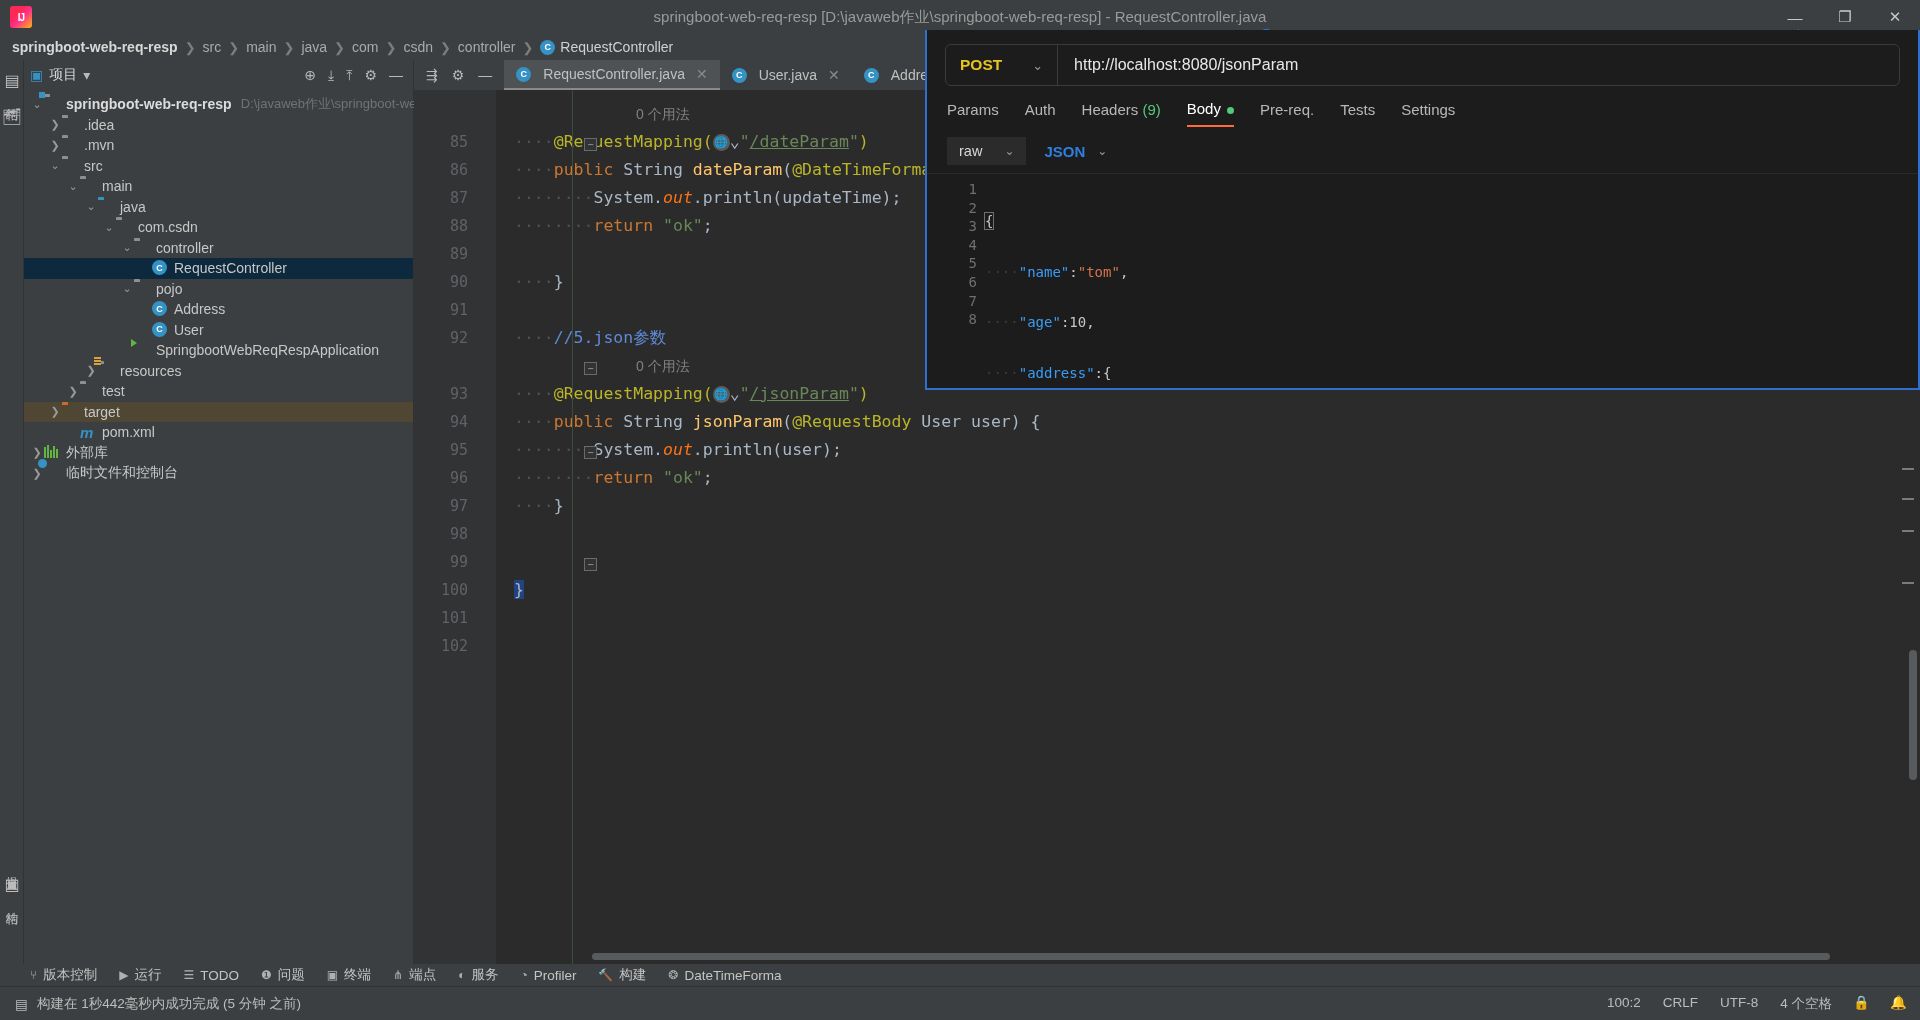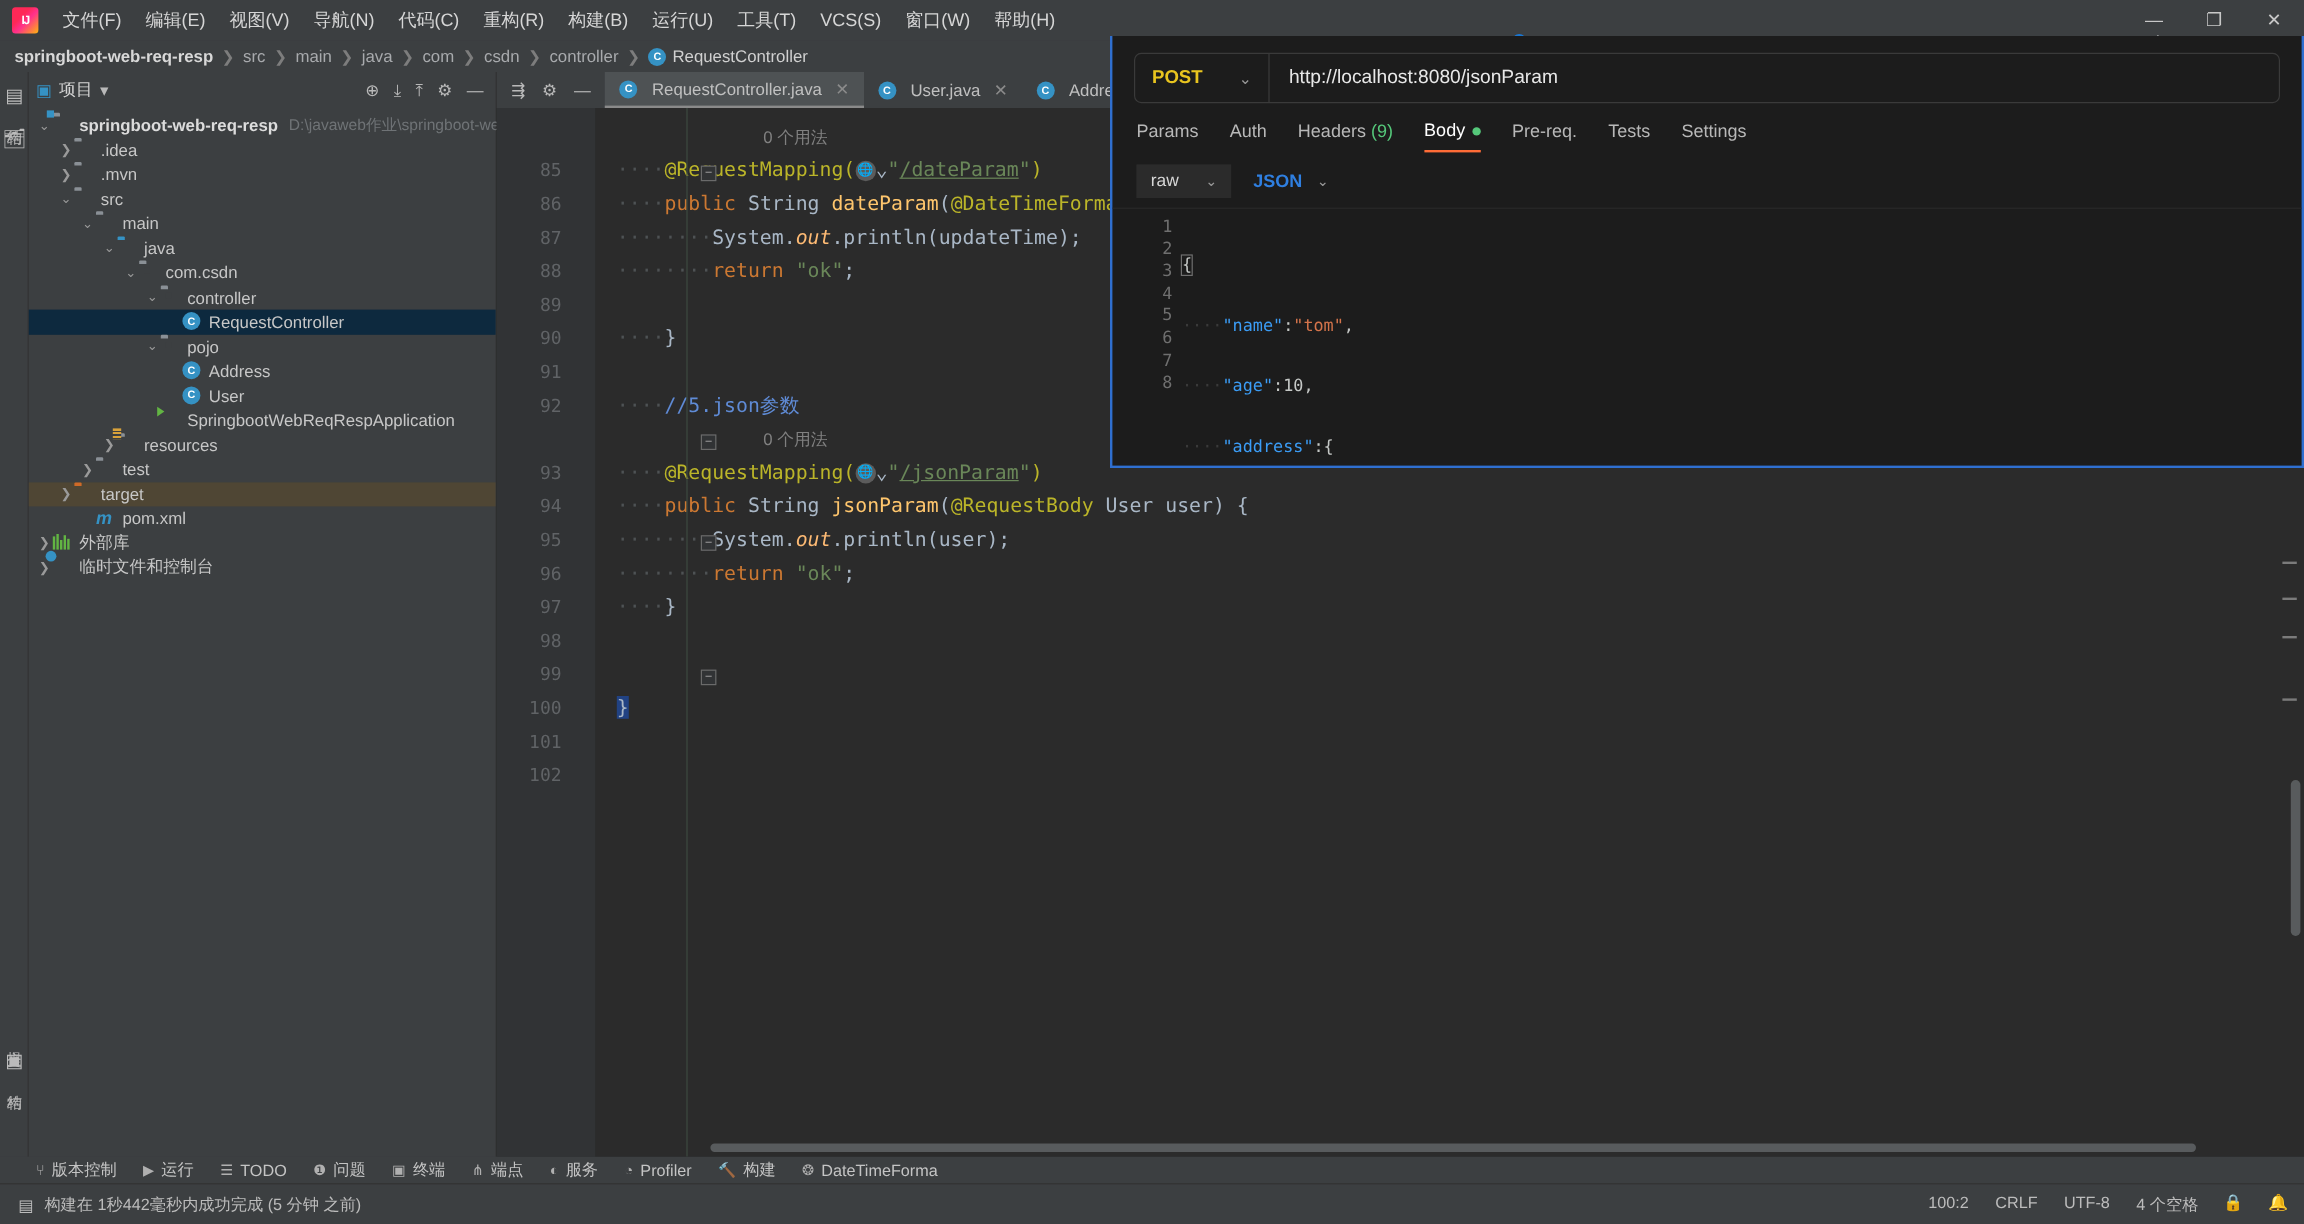--- a/index.html
+++ b/index.html
@@ -153,21 +153,21 @@
      font-family: "DejaVu Sans Mono", monospace; font-size: 16.5px; padding-top: 10px;}
   .cline { height: 28px; line-height: 28px; white-space: pre; padding-left: 18px; }
   .hint { color: #808080; font-size: 14px; font-family: "Liberation Sans", sans-serif; padding-left: 140px;}
   .guide { position:absolute; top:0; bottom:0; width:1px; background:#3c4a3f; }
   .kw { color: #cc7832; }
   .str { color: #6a8759; }
   .cmt { color: #5f8bd6; text-align: center; }
   .ann { color: #bbb529; }
   .typ { color: #a9b7c6; }
   .fnm { color: #ffc66d; }
-  .fld { color: #fdba74; font-style: italic; }
+  .fld { color: #f97316; font-style: italic; }
   .plain { color: #a9b7c6; }
   .link { color: #6a8759; text-decoration: underline; }
   .dot { color: #4e5254; }
   .globe { display:inline-flex; align-items:center; justify-content:center; width:17px;height:17px;
      border-radius:50%; background:#5c5c5c; color:#ddd; font-size:11px; vertical-align:middle;}
   .fold-sign { position:absolute; left:88px; width:13px;height:13px; border:1px solid #6a6a6a; color:#9a9a9a;
      font-size:10px; display:flex;align-items:center;justify-content:center; background:#313335;}
   .right-marks { position:absolute; right:6px; top:0; bottom:0; width:14px; }
   .rmark { position:absolute; right:0; width:12px; height:2px; background:#7b7b7b; }
   .hscroll { position:absolute; left:96px; right:90px; bottom:4px; height:7px; background:#585b5d; border-radius:4px;}
@@ -239,34 +239,21 @@
 </style>
 </head>
 <body>
 
 <div class="app">
 
   <div class="titlebar">
     <div class="ij-logo">
         <span>IJ</span>
       </div>
-    <div class="menu">
-      <div class="menu-item">文件(F)</div>
-      <div class="menu-item">编辑(E)</div>
-      <div class="menu-item">视图(V)</div>
-      <div class="menu-item">导航(N)</div>
-      <div class="menu-item">代码(C)</div>
-      <div class="menu-item">重构(R)</div>
-      <div class="menu-item">构建(B)</div>
-      <div class="menu-item">运行(U)</div>
-      <div class="menu-item">工具(T)</div>
-      <div class="menu-item">VCS(S)</div>
-      <div class="menu-item">窗口(W)</div>
-      <div class="menu-item">帮助(H)</div>
-    </div>
+    <div class="win-title">springboot-web-req-resp [D:\javaweb作业\springboot-web-req-resp] - RequestController.java</div>
     <div class="win-ctrl">
       <div class="win-btn">—</div>
       <div class="win-btn">❐</div>
       <div class="win-btn">✕</div>
     </div>
   </div>
 
   <div class="breadcrumb">
     <span class="crumb-root">springboot-web-req-resp</span>
     <span class="crumb-sep">❯</span>

